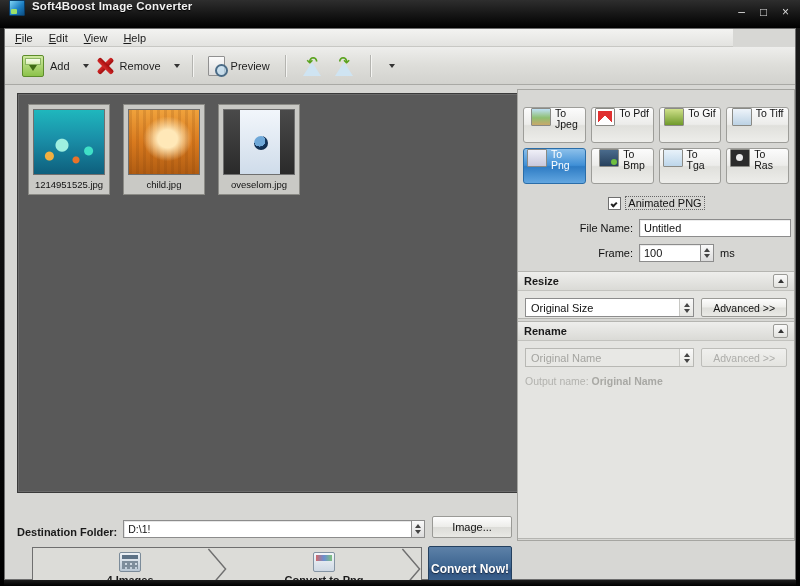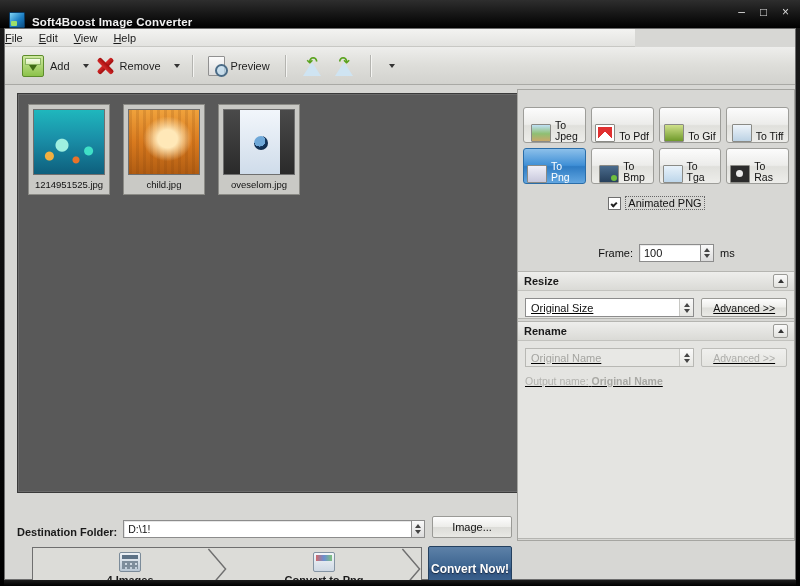--- a/index.html
+++ b/index.html
@@ -9,21 +9,21 @@
     position:absolute;left:0;top:0;width:800px;height:586px;
     background:linear-gradient(180deg,#1b1b1b 0%,#000 100%);
     box-sizing:border-box;
     padding:0;
   }
 
   
   .titlebar{
     position:absolute;left:0;top:0;width:800px;height:28px;
     background:linear-gradient(180deg,#2e2e2e 0%,#141414 55%,#000 100%);
-    display:flex;align-items:flex-end;
+    display:flex;align-items:flex-start;
   }
   .title-icon{
     width:14px;height:14px;margin-left:9px;margin-right:7px;
     background:linear-gradient(135deg,#7fd4f5 0%,#1c7fc4 55%,#0d4f84 100%);
     border:1px solid #0a3c66;border-radius:1px;position:relative;flex:none;
   }
   .title-icon:after{
     content:"";position:absolute;left:1px;bottom:1px;width:6px;height:5px;
     background:#9ce06a;border-radius:1px;
   }
@@ -40,23 +40,23 @@
   
   .client{
     position:absolute;left:4px;top:28px;width:792px;height:552px;
     background:#d7d7d4;
     border:1px solid #6d6d6d;
     box-sizing:border-box;
   }
 
   
   .menubar{
-    position:absolute;left:0;top:0;width:630px;height:18px;
+    position:absolute;left:0;top:0;width:728px;height:18px;
     background:linear-gradient(180deg,#f3f3f1 0%,#e3e3e0 100%);
-    display:flex;align-items:center;box-sizing:border-box;
+    display:flex;align-items:center;padding-left:10px;box-sizing:border-box;
     border-bottom:1px solid #c8c8c4;
   }
   .menu-item{
     font-size:11px;color:#1a1a1a;margin-right:16px;cursor:default;
   }
   .menu-item u{text-decoration:underline;}
 
   
   .toolbar{
     position:absolute;left:0;top:18px;width:790px;height:38px;
@@ -245,21 +245,21 @@
   .tab-ico-wm{background:linear-gradient(180deg,#e8e8e4 0%,#9d9d96 100%);border:1px solid #6f6f6f;}
 
   .fmt-grid{
     position:absolute;left:518px;top:78px;width:266px;
     display:grid;grid-template-columns:repeat(4,1fr);gap:5px;
   }
   .fmt-btn{
     height:36px;
     background:linear-gradient(180deg,#fcfcfc 0%,#ececea 48%,#e0e0dc 52%,#ededea 100%);
     border:1px solid #9d9d99;border-radius:3px;
-    display:flex;align-items:flex-end;justify-content:center;gap:4px;
+    display:flex;align-items:flex-start;justify-content:center;gap:4px;
     font-size:10.5px;color:#111;cursor:default;box-sizing:border-box;padding:0 3px;
   }
   .fmt-btn.active{
     background:linear-gradient(180deg,#8cc0ea 0%,#3f8fd6 48%,#2e7cc4 52%,#62a6e0 100%);
     border:1px solid #2a6da8;color:#fff;
   }
   .fmt-ico{width:18px;height:16px;border:1px solid #8a8a85;border-radius:1px;flex:none;}
   .fi-jpeg{background:linear-gradient(180deg,#bfe0f5 0%,#8fbf72 55%,#c9a86a 100%);}
   .fi-pdf{background:#fff;position:relative;}
   .fi-pdf:after{content:"";position:absolute;left:2px;top:2px;right:2px;bottom:2px;
@@ -309,21 +309,21 @@
     display:flex;align-items:center;padding:0 6px;justify-content:space-between;
   }
   .group-title{font-size:11px;font-weight:bold;color:#1a1a1a;}
   .collapse-btn{
     width:13px;height:12px;border:1px solid #9a9a96;border-radius:2px;
     background:linear-gradient(180deg,#fafafa,#e2e2de);
     display:flex;align-items:center;justify-content:center;cursor:default;
   }
   .collapse-btn i{width:0;height:0;border-left:3px solid transparent;border-right:3px solid transparent;
     border-bottom:4px solid #333;display:block;}
-  .group-body{padding:7px 7px 9px 7px;text-decoration:underline;}
+  .group-body{padding:7px 7px 9px 7px;}
 
   .combo{
     height:19px;background:#fff;border:1px solid #8c8c8c;
     display:flex;align-items:center;font-size:11px;color:#111;padding-left:5px;
     box-sizing:border-box;position:relative;
   }
   .combo-spin{
     position:absolute;right:0;top:0;width:14px;height:100%;
     border-left:1px solid #c8c8c4;
     background:linear-gradient(180deg,#fafafa,#e6e6e2);
@@ -510,20 +510,24 @@
         <span class="fmt-ico fi-ras"></span>
         <span class="fmt-label">To Ras</span>
       </div>
     </div>
 
     <div class="apng-row">
       <span class="checkbox checked"></span>
       <span class="apng-label">Animated PNG</span>
     </div>
 
+    <div class="form-row" style="left:513px;top:190px;width:276px;">
+      <span class="form-label" style="width:115px;">File Name:</span>
+      <span class="text-input" style="width:152px;margin-left:6px;">Untitled</span>
+    </div>
 
     <div class="form-row" style="left:513px;top:215px;width:276px;">
       <span class="form-label" style="width:115px;">Frame:</span>
       <span class="text-input" style="width:62px;margin-left:6px;">100</span>
       <span class="dest-spin">
         <span class="sp-up"></span>
         <span class="sp-dn"></span>
       </span>
       <span class="unit">ms</span>
     </div>

